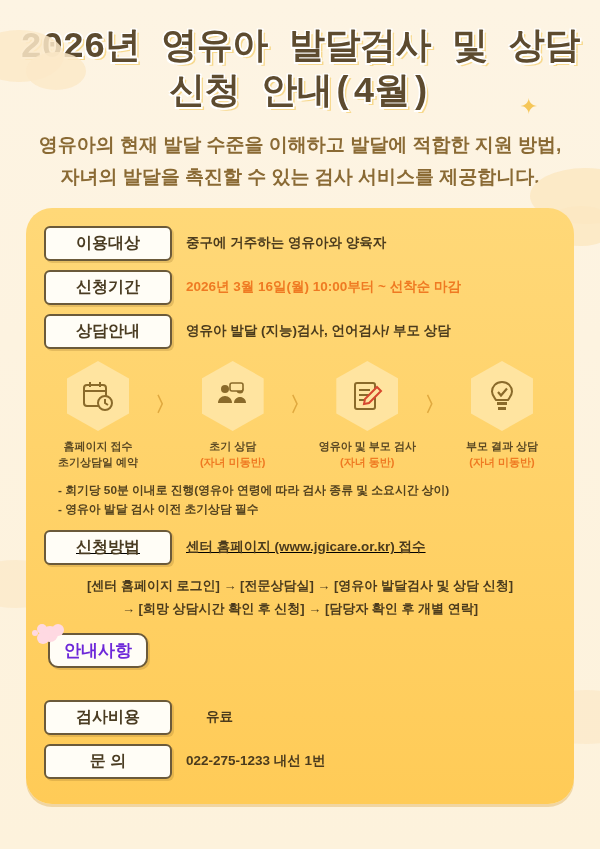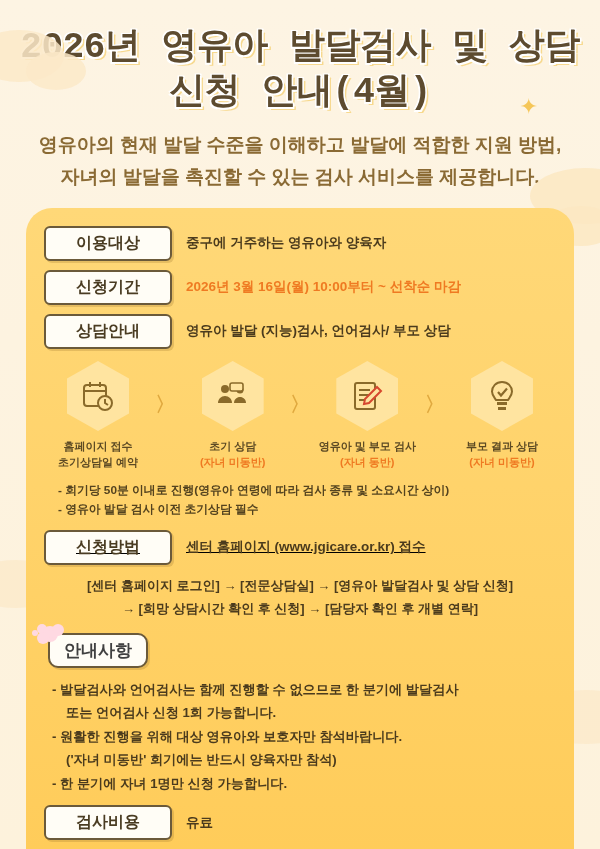--- a/index.html
+++ b/index.html
@@ -161,21 +161,21 @@
     line-height: 1.8;
     margin-top: 4px;
   }
 
   .section-head {
     display: inline-block;
     position: relative;
     margin: 12px 0 6px 4px;
     font-size: 17px;
     font-weight: bold;
-    color: #404040;
+    color: #6d28d9;
     background: #fffdf6;
     border: 2px solid #6b5a3a;
     border-radius: 10px;
     padding: 4px 14px;
     box-shadow: 2px 2px 0 rgba(150,110,40,.25);
   }
   .blossom {
     position: absolute;
     width: 16px; height: 16px;
     background: #ffd9e2;
@@ -325,29 +325,22 @@
       <div>[센터 홈페이지 로그인] → [전문상담실] → [영유아 발달검사 및 상담 신청]</div>
       <div>→ [희망 상담시간 확인 후 신청] → [담당자 확인 후 개별 연락]</div>
     </div>
 
     <div class="section-head">
       <span class="blossom bl-a"></span>
       <span class="blossom bl-b"></span>
       <span>안내사항</span>
     </div>
 
-    <div class="guide-list">
-      <div>- 발달검사와 언어검사는 함께 진행할 수 없으므로 한 분기에 발달검사</div>
-      <div class="indent">또는 언어검사 신청 1회 가능합니다.</div>
-      <div>- 원활한 진행을 위해 대상 영유아와 보호자만 참석바랍니다.</div>
-      <div class="indent">('자녀 미동반' 회기에는 반드시 양육자만 참석)</div>
-      <div>- 한 분기에 자녀 1명만 신청 가능합니다.</div>
-    </div>
-
-    <div class="row" style="margin-top:10px;">
+
+    <div class="row" style="margin-top:26px;gap:20px;">
       <div class="pill">검사비용</div>
       <div class="row-val">유료</div>
     </div>
 
     <div class="row">
       <div class="pill">문   의</div>
       <div class="row-val">022-275-1233 내선 1번</div>
     </div>
 
     

